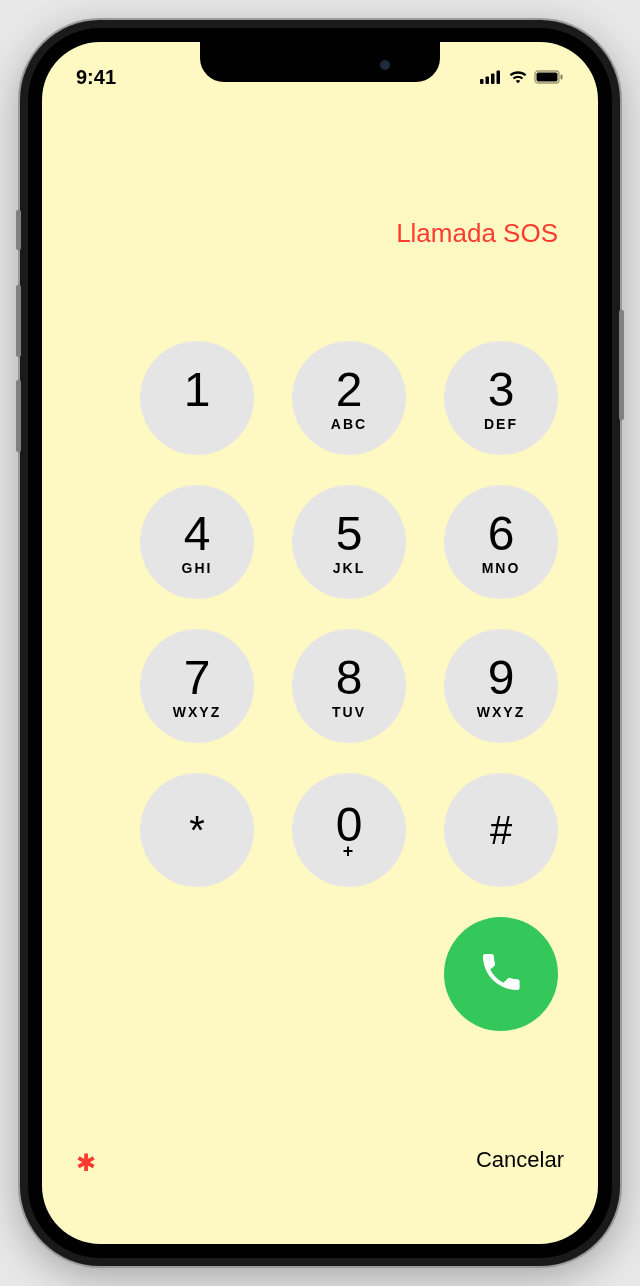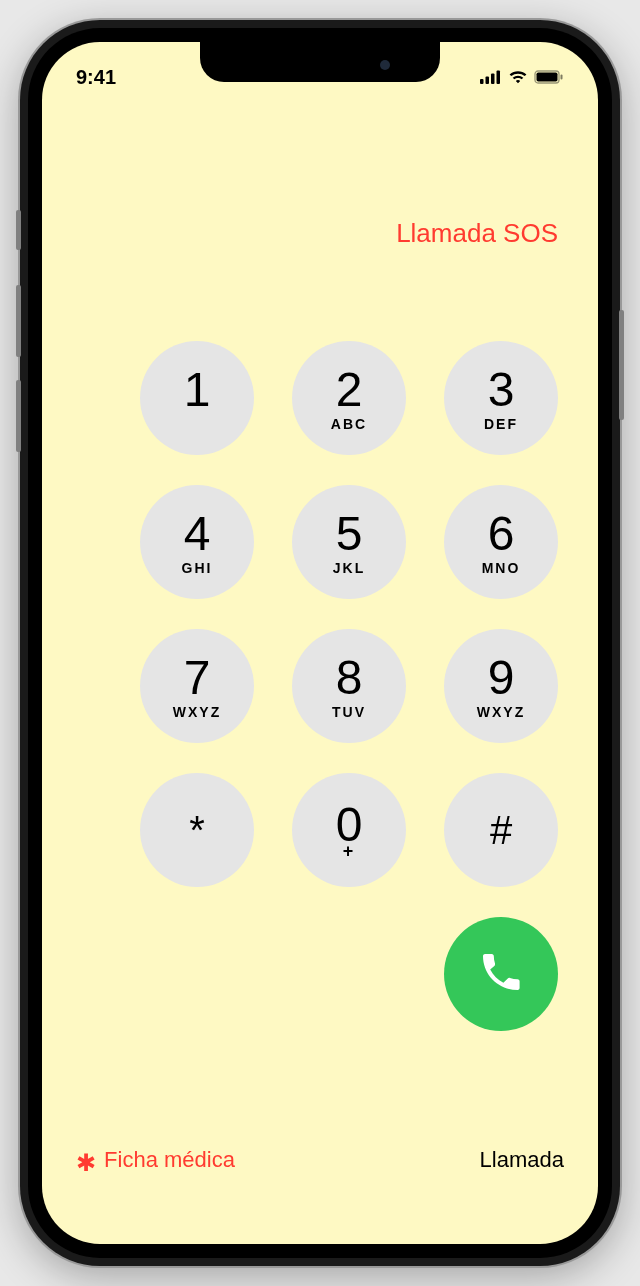--- a/index.html
+++ b/index.html
@@ -257,19 +257,18 @@
             <svg width="48" height="48" viewBox="0 0 24 24">
                 <path fill="#fff" d="M6.6 10.8c1.4 2.8 3.8 5.2 6.6 6.6l2.2-2.2c.3-.3.7-.4 1.1-.2 1.2.4 2.5.6 3.8.6.6 0 1 .5 1 1V20c0 .6-.5 1-1 1C10.6 21 3 13.4 3 4c0-.6.5-1 1-1h3.4c.6 0 1 .5 1 1 0 1.3.2 2.6.6 3.8.1.4 0 .8-.2 1.1L6.6 10.8z"></path>
               </svg>
           </span>
         </div>
       </div>
 
       <div class="footer">
         <div class="medical">
           <span class="ast">✱</span>
-          <span>Ficha médica</span>
-        </div>
-        <div class="cancel">Llamada</div>
+        </div>
+        <div class="cancel">Cancelar</div>
       </div>
     </div>
   </div>
 </div>
 
 </body></html>

